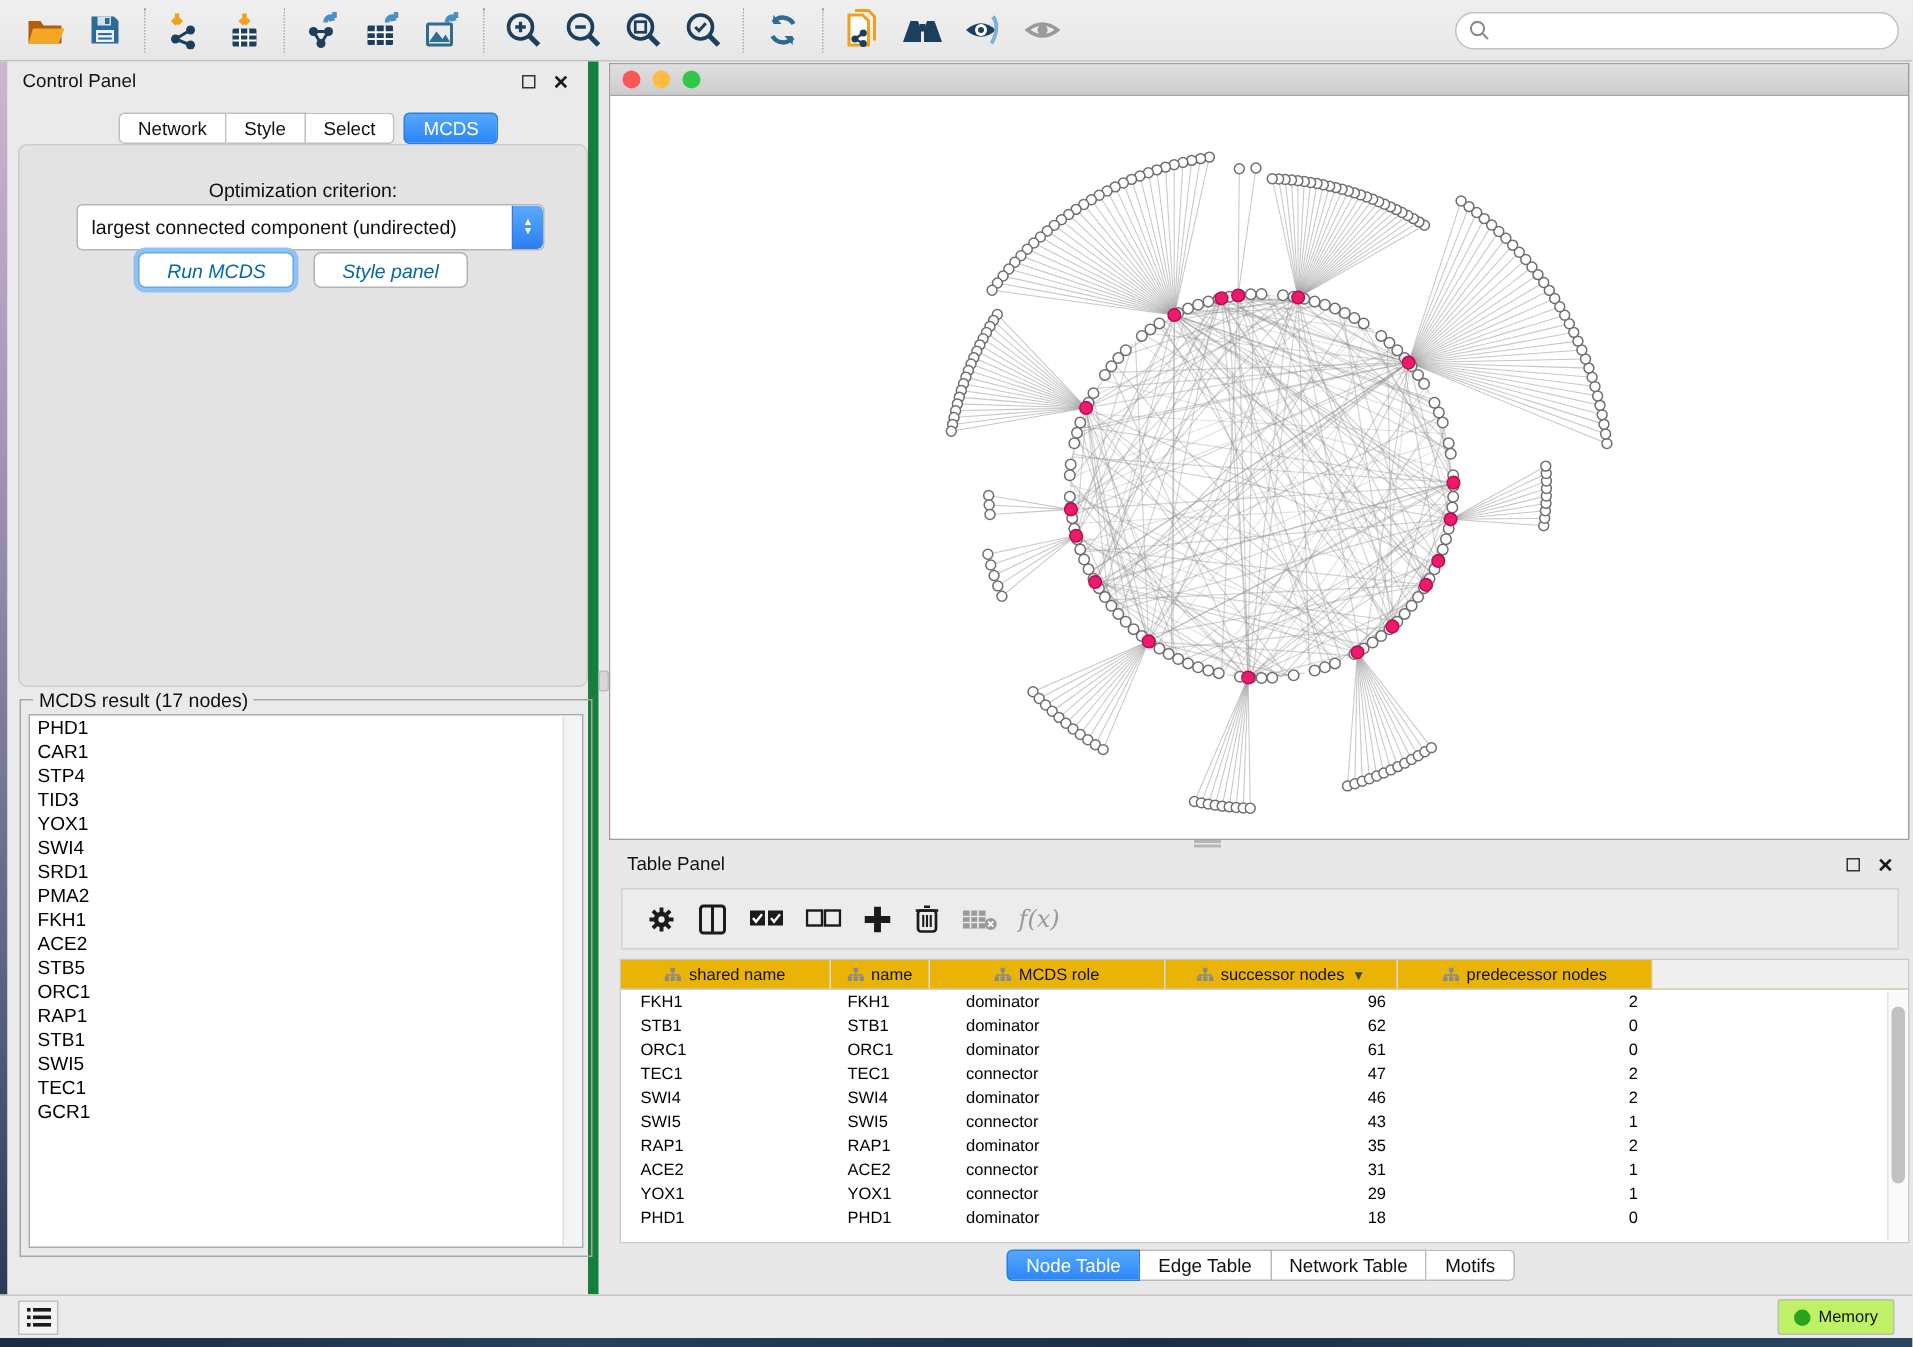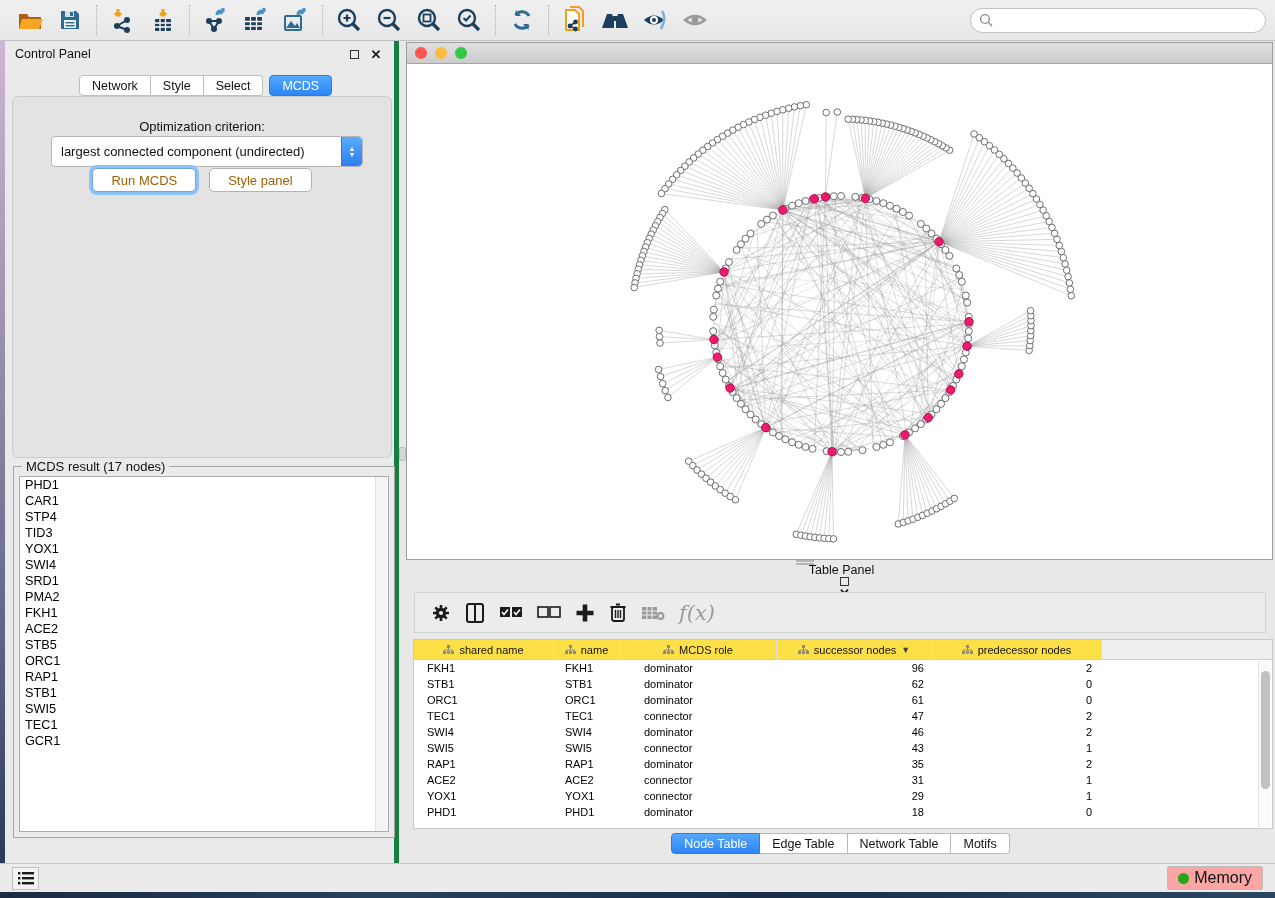--- a/index.html
+++ b/index.html
@@ -18,21 +18,21 @@
   .tool-search input { border:none; outline:none; flex:1; font-size:12px; background:transparent; height:20px; }
 
   
   .wall-left { position:absolute; left:0; top:41px; width:5px; height:857px;
     background:linear-gradient(#cdb6d2,#a395b3 30%,#5d6585 70%,#23344f); }
   .wall-bottom { position:absolute; left:0; top:892px; width:1275px; height:6px;
     background:linear-gradient(90deg,#1c2b42,#27405c 30%,#1a2e47 60%,#2b4662); }
 
   
   .control-panel { position:absolute; left:5px; top:41px; width:394px; height:822px;
-    background:#eaeaea; border-right:5px solid #15803d; }
+    background:#eaeaea; border-right:7px solid #15803d; }
   .panel-head { height:26px; display:flex; align-items:center; padding:0 10px; font-size:12.5px; color:#111; }
   .panel-head .sp { flex:1; }
   .winbtn { width:16px; height:16px; display:flex; align-items:center; justify-content:center;
     font-size:11px; color:#222; margin-left:6px; cursor:default; }
   .float-glyph { width:9px; height:9px; border:1.5px solid #333; display:inline-block; }
   .x-glyph { font-weight:bold; font-size:13px; color:#1a1a1a; }
 
   .cp-tabs { position:absolute; left:74px; top:34px; height:21px; display:flex; font-size:12.5px; }
   .cp-tab { padding:0 12px; display:flex; align-items:center; background:#fff;
     border:1px solid #bfbfbf; border-left:none; color:#111; }
@@ -45,21 +45,21 @@
     background:#e3e3e3; border:1px solid #cccccc; border-radius:6px; }
   .opt-label { text-align:center; font-size:13px; color:#111; margin-top:22px; }
   .dropdown { position:absolute; left:38px; top:39px; width:312px; height:31px; background:#fff;
     border:1px solid #b5b5b5; border-radius:4px; display:flex; align-items:center; overflow:hidden; }
   .dropdown .val { flex:1; font-size:13px; padding-left:9px; color:#111; white-space:nowrap; }
   .dropdown .stepper { width:21px; height:100%; background:linear-gradient(#5aabfe,#2c7ef0);
     border-left:1px solid #2a7de0; border-radius:0 4px 4px 0; display:flex; flex-direction:column;
     align-items:center; justify-content:center; color:#fff; font-size:7px; line-height:6px; }
   .btn-row { position:absolute; left:0; top:71px; width:100%; display:flex; justify-content:center; gap:13px; }
   .pbtn { height:24px; background:#fff; border:1px solid #b3b3b3; border-radius:5px;
-    font-size:13px; color:#a16207; padding:0 18px; display:flex; align-items:center; }
+    font-size:13px; color:#0369a1; padding:0 18px; display:flex; align-items:center;font-style:italic; }
   .pbtn.focus { box-shadow:0 0 0 3px #8ec2f7; border-color:#6ba7e0; }
 
   .mcds-group { position:absolute; left:8px; top:425px; width:382px; height:372px;
     border:1px solid #a6a6a6;text-decoration:underline; }
   .mcds-legend { position:absolute; left:8px; top:-8px; background:#eaeaea; padding:0 4px;
     font-size:13px; color:#111; }
   .mcds-list { position:absolute; left:5px; top:9px; right:5px; bottom:5px; background:#fff;
     border:1px solid #ababab; overflow:hidden; }
   .mcds-scroll { position:absolute; right:0; top:0; bottom:0; width:13px; background:#f4f4f4;
     border-left:1px solid #e0e0e0; }
@@ -79,26 +79,26 @@
     font-weight:bold; color:#111; }
   .net-canvas { width:865px; height:495px; background:#fff; }
 
   
   .table-panel { position:absolute; left:406px; top:563px; width:869px; height:300px; background:#e8e8e8; }
   .tp-grip { position:absolute; left:390px; top:-3px; width:18px; height:5px;
     border-top:2px solid #b5b5b5; border-bottom:2px solid #b5b5b5; }
   .tp-toolbar { position:absolute; left:8px; top:29px; width:852px; height:41px;
     background:#ececec; border:1px solid #d2d2d2; display:flex; align-items:center; gap:14px; padding-left:16px; }
   .ticon { display:flex; align-items:center; justify-content:center; height:28px; }
-  .fx { font-family:"DejaVu Serif", serif; font-style:italic; font-size:21px; color:#9a9a9a; }
+  .fx { font-family:"DejaVu Serif", serif; font-style:italic; font-size:16px; color:#9a9a9a; }
 
   .tp-table { position:absolute; left:7px; top:76px; width:860px; height:190px; background:#fff;
     border:1px solid #c9c9c9; overflow:hidden; }
   .thead { display:grid; grid-template-columns:140px 66px 157px 155px 170px 1fr;
-    height:20px; background:#fde047; border-bottom:1px solid #cfcfcf; font-size:11px; color:#111; }
+    height:20px; background:#eab308; border-bottom:1px solid #cfcfcf; font-size:11px; color:#111; }
   .th { display:flex; align-items:center; justify-content:center; gap:5px; border-right:1px solid #dedede; }
   .th:last-child { border-right:none; background:#efefef; }
   .sorticon { font-size:9px; color:#444; }
   .trow { display:grid; grid-template-columns:140px 66px 157px 155px 170px 1fr; height:16px;
     font-size:11px; color:#000; align-items:center; }
   .td { white-space:nowrap; overflow:hidden; }
   .td.c0 { padding-left:13px; } .td.c1 { padding-left:11px; } .td.c2 { padding-left:24px; }
   .td.num3 { text-align:right; padding-right:8px; } .td.num4 { text-align:right; padding-right:10px; }
   .tv-scroll { position:absolute; right:1px; top:21px; bottom:1px; width:13px; background:#fafafa;
     border-left:1px solid #e3e3e3; }
@@ -109,23 +109,23 @@
     background:#fff; border:1px solid #b9b9b9; border-left:none; }
   .tp-tab:first-child { border-left:1px solid #2a7de0; border-radius:4px 0 0 4px; }
   .tp-tab:last-child { border-radius:0 4px 4px 0; }
   .tp-tab.active { background:linear-gradient(#55a8fe,#2c86f5); color:#fff; border-color:#2a7de0; }
 
   
   .status-bar { position:absolute; left:0; top:863px; width:1275px; height:29px;
     background:#ebebeb; border-top:1px solid #c6c6c6; }
   .sb-list { position:absolute; left:12px; top:3px; width:27px; height:23px; background:#f3f3f3;
     border:1px solid #c0c0c0; display:flex; align-items:center; justify-content:center; }
-  .memory-btn { position:absolute; right:12px; top:2px; height:24px; background:#fca5a5;
+  .memory-btn { position:absolute; right:12px; top:2px; height:24px; background:#bef264;
     border:1px solid #bdbdbd; border-radius:2px; display:flex; align-items:center; gap:5px;
-    padding:0 10px; font-size:16px; color:#111; }
+    padding:0 10px; font-size:11px; color:#111; }
   .memdot { width:11px; height:11px; border-radius:50%; }
 </style>
 </head>
 <body>
 
 <div class="toolbar">
   <div class="tbtn">
     <svg width="27" height="24" viewBox="0 0 27 24">
       <path d="M2 6 L10 6 L12 9 L24 9 L24 21 L2 21 Z" fill="#b05e10"></path>
       <path d="M5 11 L26 11 L22 21 L2 21 Z" fill="#f5a623"></path>
@@ -1002,21 +1002,21 @@
       <circle cx="521.2957900879998" cy="353.6132738072539" r="4.2" fill="#ed1a6e" stroke="#b90d52" stroke-width="1"></circle>
       <circle cx="543.7174144898704" cy="325.924873588487" r="4.2" fill="#ed1a6e" stroke="#b90d52" stroke-width="1"></circle>
       <circle cx="551.8246212419123" cy="310.0135844466272" r="4.2" fill="#ed1a6e" stroke="#b90d52" stroke-width="1"></circle>
       <circle cx="560.0553923855626" cy="282.2269667413672" r="4.2" fill="#ed1a6e" stroke="#b90d52" stroke-width="1"></circle>
       <circle cx="561.980504980018" cy="257.7660919760277" r="4.2" fill="#ed1a6e" stroke="#b90d52" stroke-width="1"></circle>
     </svg>
 </div>
 
 <div class="table-panel">
   <div class="tp-grip"></div>
-  <div class="panel-head" style="padding-left:12px;flex-direction:column;">
+  <div class="panel-head" style="padding-left:12px;">
     <span>Table Panel</span>
     <span class="sp"></span>
     <span class="winbtn">
         <span class="float-glyph"></span>
       </span>
     <span class="winbtn">
         <span class="x-glyph">✕</span>
       </span>
   </div>
 

